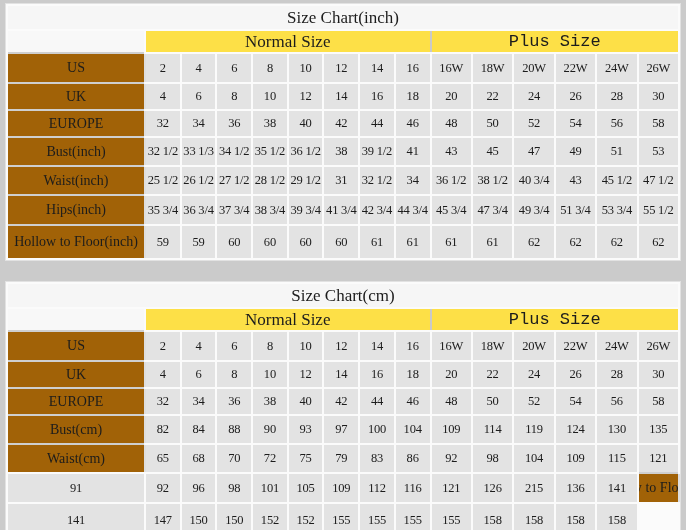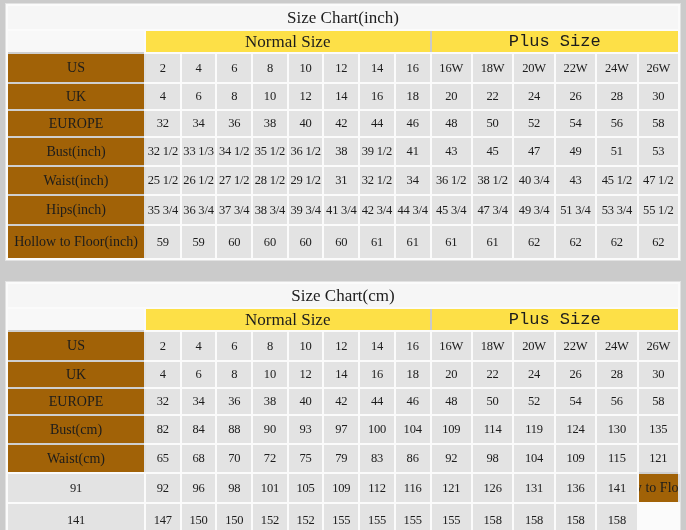--- a/index.html
+++ b/index.html
@@ -277,21 +277,21 @@
         <div class="cell data-cell">92</div>
         <div class="cell data-cell">96</div>
         <div class="cell data-cell">98</div>
         <div class="cell data-cell">101</div>
         <div class="cell data-cell">105</div>
         <div class="cell data-cell">109</div>
         <div class="cell data-cell">112</div>
         <div class="cell data-cell">116</div>
         <div class="cell data-cell">121</div>
         <div class="cell data-cell">126</div>
-        <div class="cell data-cell">131</div>
+        <div class="cell data-cell">215</div>
         <div class="cell data-cell">136</div>
         <div class="cell data-cell">141</div>
         <div class="cell row-label">Hollow to Floor(cm)</div>
         <div class="cell data-cell">141</div>
         <div class="cell data-cell">147</div>
         <div class="cell data-cell">150</div>
         <div class="cell data-cell">150</div>
         <div class="cell data-cell">152</div>
         <div class="cell data-cell">152</div>
         <div class="cell data-cell">155</div>

